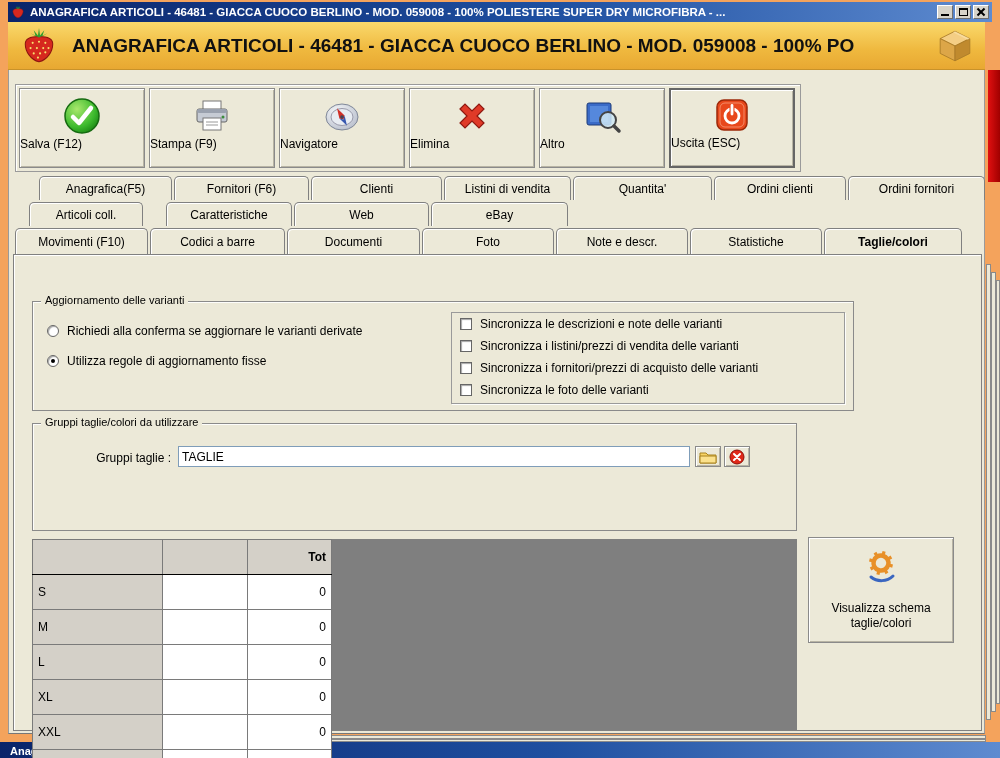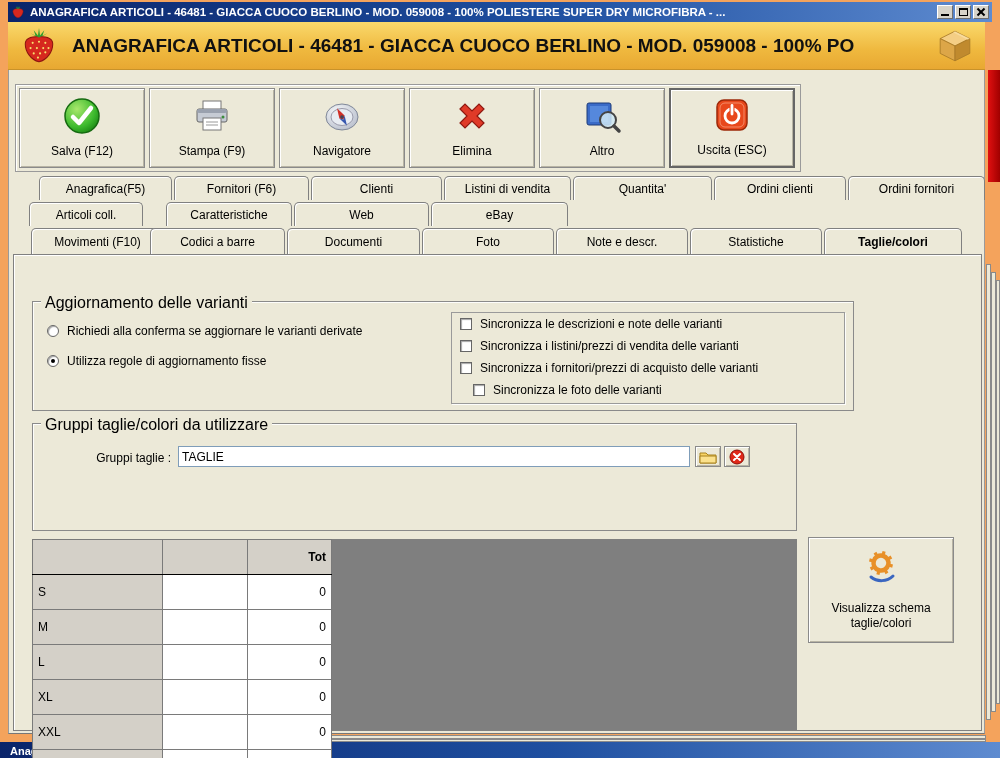--- a/index.html
+++ b/index.html
@@ -31,55 +31,55 @@
 
   
   .app-body { position:absolute; left:8px; top:70px; width:977px; height:664px;
     background:#ECE9D8; border-left:1px solid #9a9a9a; border-right:1px solid #9a9a9a; border-bottom:1px solid #777; }
 
   
   .toolbar { position:absolute; left:6px; top:14px; width:786px; height:88px;
     background:#ECE9D8; border:1px solid #9a9a9a; box-shadow:inset 1px 1px 0 #fff; }
   .tool-btn { position:absolute; top:3px; width:126px; height:80px; background:#ECE9D8;
     border:1px solid #8a8a8a; box-shadow:inset 1px 1px 0 #fff, inset -1px -1px 0 #b8b4a4;
-    display:flex; flex-direction:column; align-items:center; justify-content:flex-end;
-    padding-bottom:9px; cursor:pointer; }
+    display:flex; flex-direction:column; align-items:flex-start; justify-content:flex-end;
+    padding-bottom:16px; cursor:pointer; }
   .tool-btn .tool-icon { position:absolute; top:7px; left:50%; transform:translateX(-50%); line-height:0; }
   .tool-btn.default { border:2px solid #666; }
   .tool-label { font-size:12px; color:#000; }
 
   
   .tabrow { position:absolute; left:0; width:977px; height:24px; }
   .tabrow.r1 { top:106px; } .tabrow.r2 { top:132px; } .tabrow.r3 { top:158px; height:26px; }
   .tab { position:absolute; top:0; height:24px; background:#ECE9D8;
     border:1px solid #808080; border-bottom:none; border-radius:5px 5px 0 0;
     box-shadow:inset 1px 1px 0 #fff; display:flex; align-items:center; justify-content:center;
     font-size:12px; cursor:pointer; white-space:nowrap; overflow:hidden; }
   .tabrow.r3 .tab { height:26px; }
   .tab.active { font-weight:bold; height:29px; z-index:6;text-align:right; }
 
   
   .pane { position:absolute; left:4px; top:184px; width:969px; height:477px;
     background:#ECE9D8; border:1px solid #808080; box-shadow:inset 1px 1px 0 #fff; z-index:2; }
 
   .groupbox { position:absolute; border:1px solid #8a8a8a; box-shadow:inset 1px 1px 0 rgba(255,255,255,.9); }
-  .gb-title { position:absolute; top:-8px; left:8px; background:#ECE9D8; padding:0 4px; font-size:16px; white-space:nowrap; }
+  .gb-title { position:absolute; top:-8px; left:8px; background:#ECE9D8; padding:0 4px; font-size:11px; white-space:nowrap; }
   .gb1 { left:18px; top:46px; width:822px; height:110px; }
   .gb2 { left:18px; top:168px; width:765px; height:108px; }
 
   .radio-row { position:absolute; left:14px; display:flex; align-items:center; gap:8px; font-size:12px; white-space:nowrap; }
   .rr1 { top:22px; } .rr2 { top:52px; }
   .radio { width:12px; height:12px; border-radius:50%; background:#fff; border:1px solid #666;
     box-shadow:inset 1px 1px 1px rgba(0,0,0,.35); position:relative; flex:0 0 auto; cursor:pointer; }
   .radio.on::after { content:""; position:absolute; left:3px; top:3px; width:4px; height:4px; border-radius:50%; background:#000; }
 
   .check-panel { position:absolute; left:418px; top:10px; width:394px; height:92px; border:1px solid #9a9a9a;
     box-shadow:1px 1px 0 rgba(255,255,255,.9); }
   .check-row { position:absolute; left:8px; display:flex; align-items:center; gap:8px; font-size:12px; white-space:nowrap; }
-  .cr0 { top:4px; } .cr1 { top:26px; } .cr2 { top:48px; } .cr3 { top:70px;margin-left:13px; }
+  .cr0 { top:4px; } .cr1 { top:26px; } .cr2 { top:48px; } .cr3 { top:70px; }
   .checkbox { width:12px; height:12px; background:#fff; border:1px solid #666;
     box-shadow:inset 1px 1px 1px rgba(0,0,0,.35); position:relative; flex:0 0 auto; cursor:pointer; }
 
   .field-label { position:absolute; left:10px; top:27px; width:128px; text-align:right; font-size:12px; }
   .field-input { position:absolute; left:145px; top:22px; width:512px; height:21px;
     border:1px solid #7F9DB9; background:#fff; font-size:12px; padding:2px 3px;
     font-family:"Liberation Sans", sans-serif; }
   .mini-btn { position:absolute; top:22px; width:26px; height:21px; background:#ECE9D8;
     border:1px solid #8a8a8a; box-shadow:inset 1px 1px 0 #fff, inset -1px -1px 0 #b8b4a4;
     display:flex; align-items:center; justify-content:center; cursor:pointer; line-height:0; }
@@ -269,21 +269,21 @@
       <div class="tab" style="left:705px;width:132px">Ordini clienti</div>
       <div class="tab" style="left:839px;width:137px">Ordini fornitori</div>
     </div>
     <div class="tabrow r2">
       <div class="tab" style="left:20px;width:114px">Articoli coll.</div>
       <div class="tab" style="left:157px;width:126px">Caratteristiche</div>
       <div class="tab" style="left:285px;width:135px">Web</div>
       <div class="tab" style="left:422px;width:137px">eBay</div>
     </div>
     <div class="tabrow r3">
-      <div class="tab" style="left:22px;width:133px">Movimenti (F10)</div>
+      <div class="tab" style="left:6px;width:133px">Movimenti (F10)</div>
       <div class="tab" style="left:141px;width:135px">Codici a barre</div>
       <div class="tab" style="left:278px;width:133px">Documenti</div>
       <div class="tab" style="left:413px;width:132px">Foto</div>
       <div class="tab" style="left:547px;width:132px">Note e descr.</div>
       <div class="tab" style="left:681px;width:132px">Statistiche</div>
       <div class="tab active" style="left:815px;width:138px">Taglie/colori</div>
     </div>
 
     <div class="pane">
 

